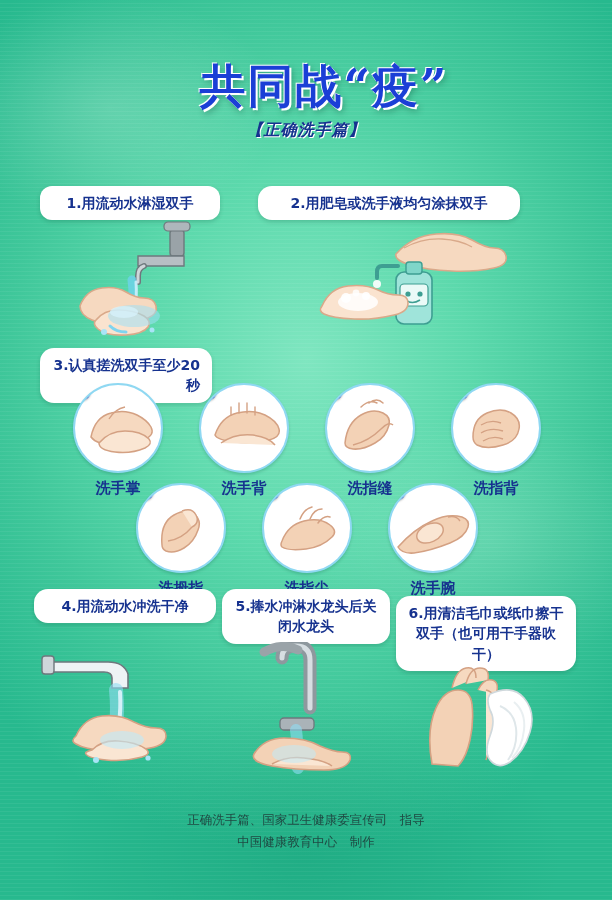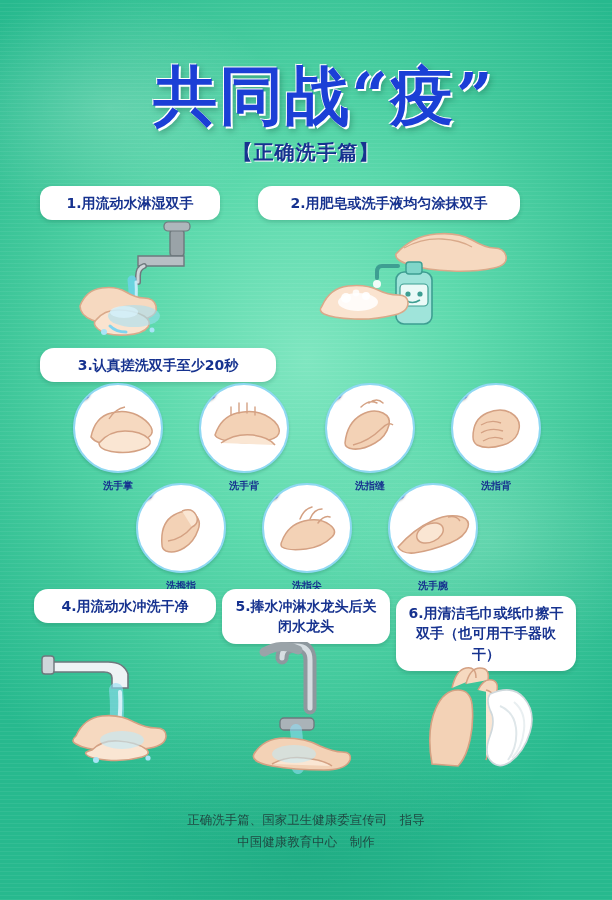--- a/index.html
+++ b/index.html
@@ -41,63 +41,64 @@
   
   .title-block {
     position: absolute;
     top: 62px;
     left: 0;
     width: 612px;
     text-align: center;
   }
   .main-title {
     font-family: "DejaVu Serif", "Liberation Serif", serif;
-    font-size: 64px;
+    font-size: 46px;
     font-weight: bold;
     letter-spacing: 2px;
     color: #1b3fd6;
     text-shadow:
       2px 2px 0 #ffffff,
       -1px -1px 0 #ffffff,
       3px 4px 6px rgba(0,60,40,0.35);
     line-height: 1.05;
     padding-left: 36px;
   }
   .subtitle-wrap {
     margin-top: 10px;
   }
   .subtitle {
     display: inline-block;
     font-family: "DejaVu Serif", "Liberation Serif", serif;
-    font-size: 20px;
+    font-size: 16px;
     font-weight: bold;
     color: #16328f;
     text-shadow: 1px 1px 0 #ffffff;
     letter-spacing: 1px;
+    font-style: italic;
   }
 
   
   .banner {
     position: absolute;
     background: #ffffff;
     border-radius: 14px;
     box-shadow: 0 2px 4px rgba(0,70,50,0.20);
     color: #16328f;
     font-weight: bold;
     font-size: 14px;
     line-height: 1.45;
     padding: 7px 12px;
     box-sizing: border-box;
     text-align: center;
   }
   .banner.left { text-align: left; }
 
   #banner1 { top: 186px; left: 40px; width: 180px; border-radius: 12px; }
   #banner2 { top: 186px; left: 258px; width: 262px; }
-  #banner3 { top: 348px; left: 40px; width: 236px; text-align: center; }
+  #banner3 { top: 348px; left: 40px; width: 172px; text-align: right; }
   #banner4 { top: 589px; left: 34px; width: 182px; }
   #banner5 { top: 589px; left: 222px; width: 168px; }
   #banner6 { top: 596px; left: 396px; width: 180px; }
 
   
   .art { position: absolute; }
 
   
   .circle-item { position: absolute; width: 96px; text-align: center; }
   .circle {
@@ -123,21 +124,21 @@
     color: #ffffff;
     font-size: 11px;
     font-weight: bold;
     line-height: 20px;
     text-align: center;
     box-shadow: 0 1px 2px rgba(0,0,0,0.25);
     z-index: 3;
   }
   .circle-label {
     margin-top: 6px;
-    font-size: 10px;
+    font-size: 15px;
     font-weight: bold;
     color: #16328f;
   }
 
   
   .footer {
     position: absolute;
     left: 0;
     width: 612px;
     text-align: center;

